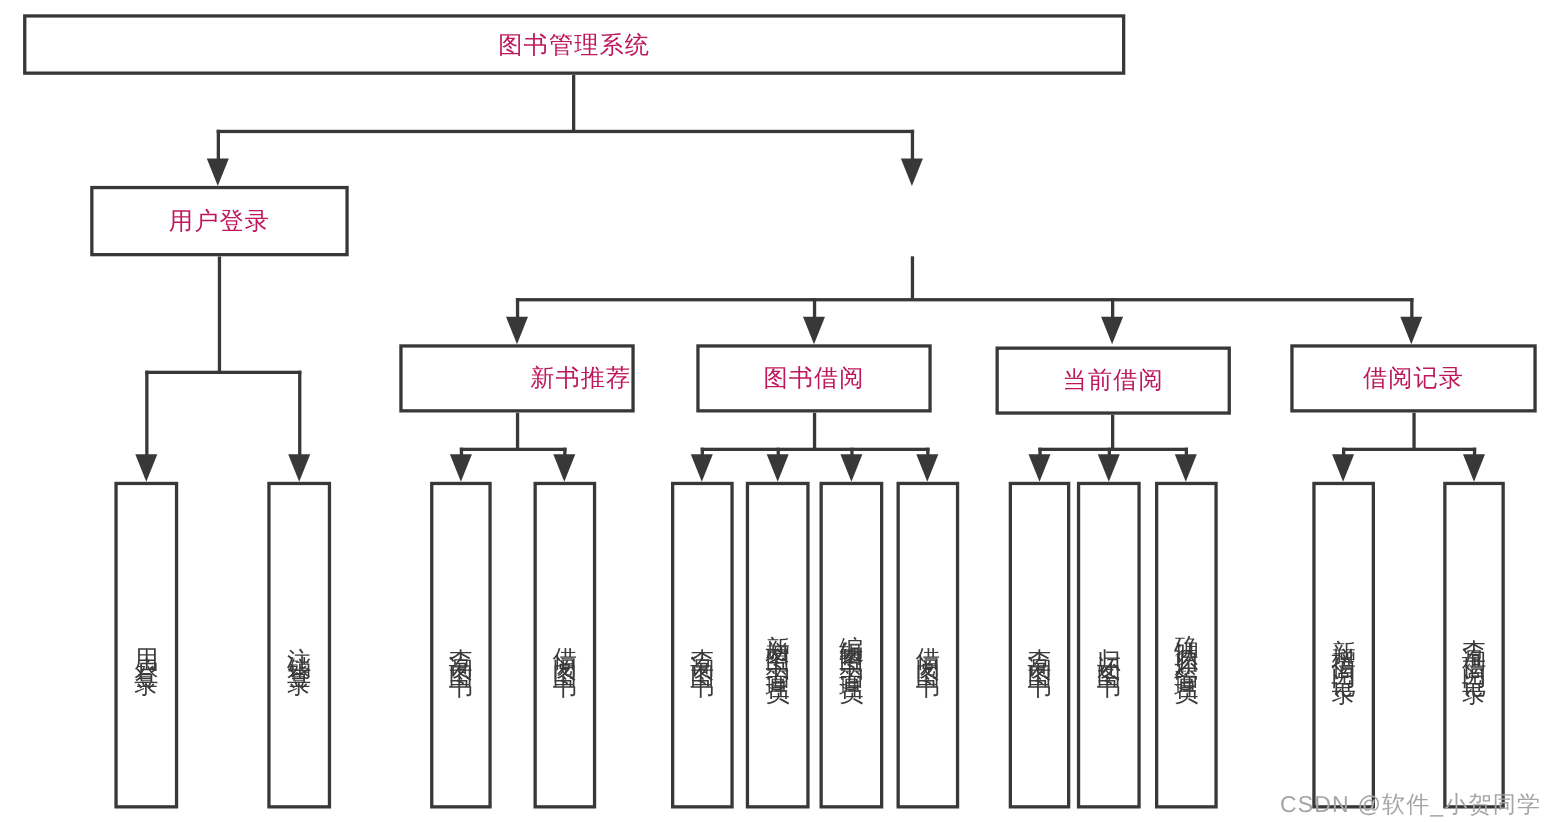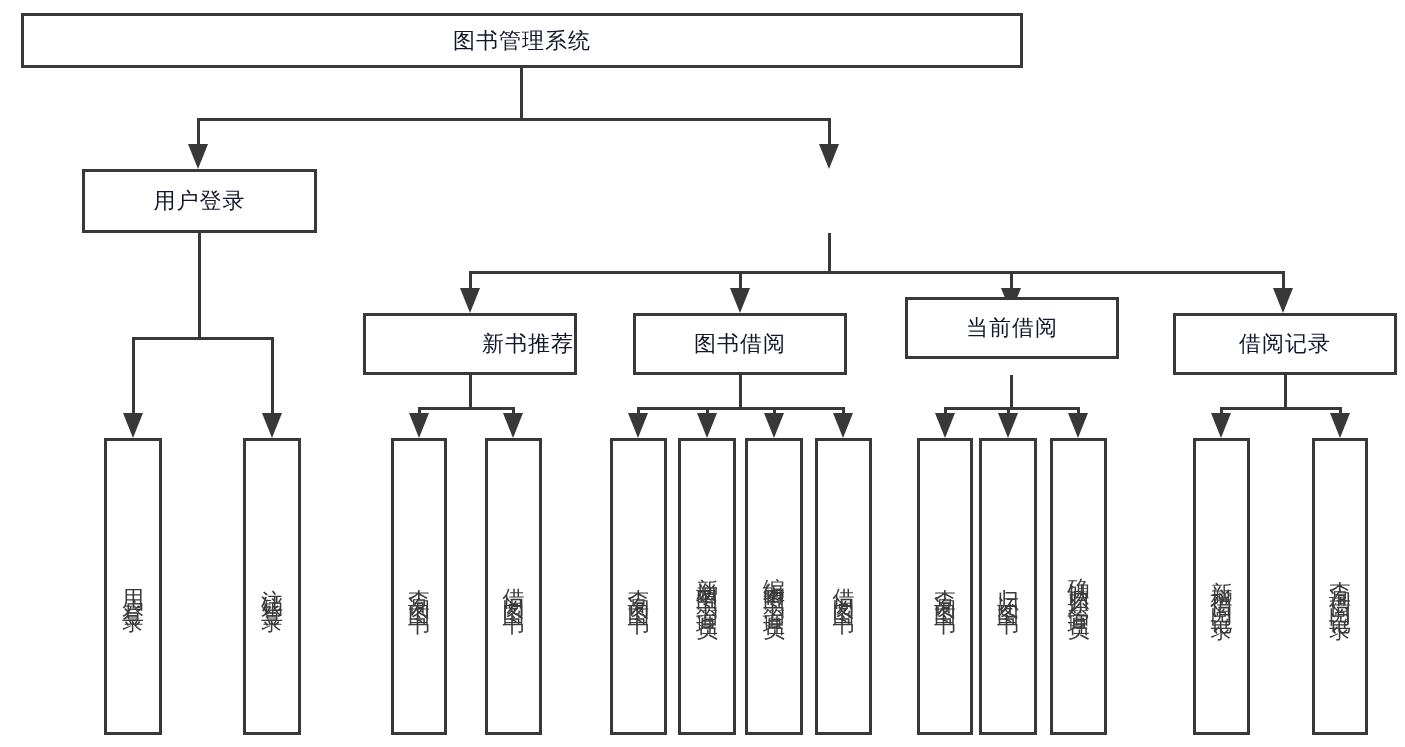--- a/index.html
+++ b/index.html
@@ -3,21 +3,21 @@
 <meta charset="utf-8">
 <style>
   html,body{margin:0;padding:0;background:#fff;}
   #stage{
     position:relative;width:1405px;height:747px;background:#ffffff;overflow:hidden;
     font-family:"Liberation Sans","DejaVu Sans",sans-serif;color:#3a3a3a;
   }
   .box{
     position:absolute;box-sizing:border-box;background:#fff;border:3px solid #383838;
     display:flex;align-items:center;justify-content:center;
-    font-size:22px;color:#0f172a;letter-spacing:1px;z-index:2;
+    font-size:22px;color:#be185d;letter-spacing:1px;z-index:2;
   }
   .vbox{
     position:absolute;box-sizing:border-box;background:#fff;border:3px solid #383838;
     display:flex;align-items:center;justify-content:center;
     font-size:22px;color:#3a3a3a;z-index:2;
   }
   .vbox .vtxt{
     writing-mode:vertical-rl;text-orientation:upright;letter-spacing:8px;line-height:1;
   }
   .ln{position:absolute;background:#383838;z-index:1;}
@@ -68,21 +68,21 @@
   <div class="ar" style="left:730px;top:288px;"></div>
   <div class="ar" style="left:1001px;top:288px;"></div>
   <div class="ar" style="left:1273px;top:288px;"></div>
 
   <div class="box" style="left:363px;top:313px;width:214px;height:62px;justify-content:flex-end;">
     <span>新书推荐</span>
   </div>
   <div class="box" style="left:633px;top:313px;width:214px;height:62px;">
     <span>图书借阅</span>
   </div>
-  <div class="box" style="left:905px;top:297px;width:214px;height:62px;">
+  <div class="box" style="left:905px;top:315px;width:214px;height:62px;">
     <span>当前借阅</span>
   </div>
   <div class="box" style="left:1173px;top:313px;width:224px;height:62px;">
     <span>借阅记录</span>
   </div>
 
   <div class="ln" style="left:469px;top:375px;width:3px;height:34px;"></div>
   <div class="ln" style="left:418px;top:407px;width:97px;height:3px;"></div>
   <div class="ln" style="left:418px;top:407px;width:3px;height:10px;"></div>
   <div class="ln" style="left:512px;top:407px;width:3px;height:10px;"></div>
@@ -153,14 +153,15 @@
     <span class="vtxt" style="letter-spacing:6px;">确认归还（管理员）</span>
   </div>
 
   <div class="vbox" style="left:1193px;top:438px;width:57px;height:297px;">
     <span class="vtxt">新增借阅记录</span>
   </div>
   <div class="vbox" style="left:1312px;top:438px;width:56px;height:297px;">
     <span class="vtxt">查询借阅记录</span>
   </div>
 
+  <div class="watermark">CSDN @软件_小贺同学</div>
 
 </div>
 
 </body></html>

